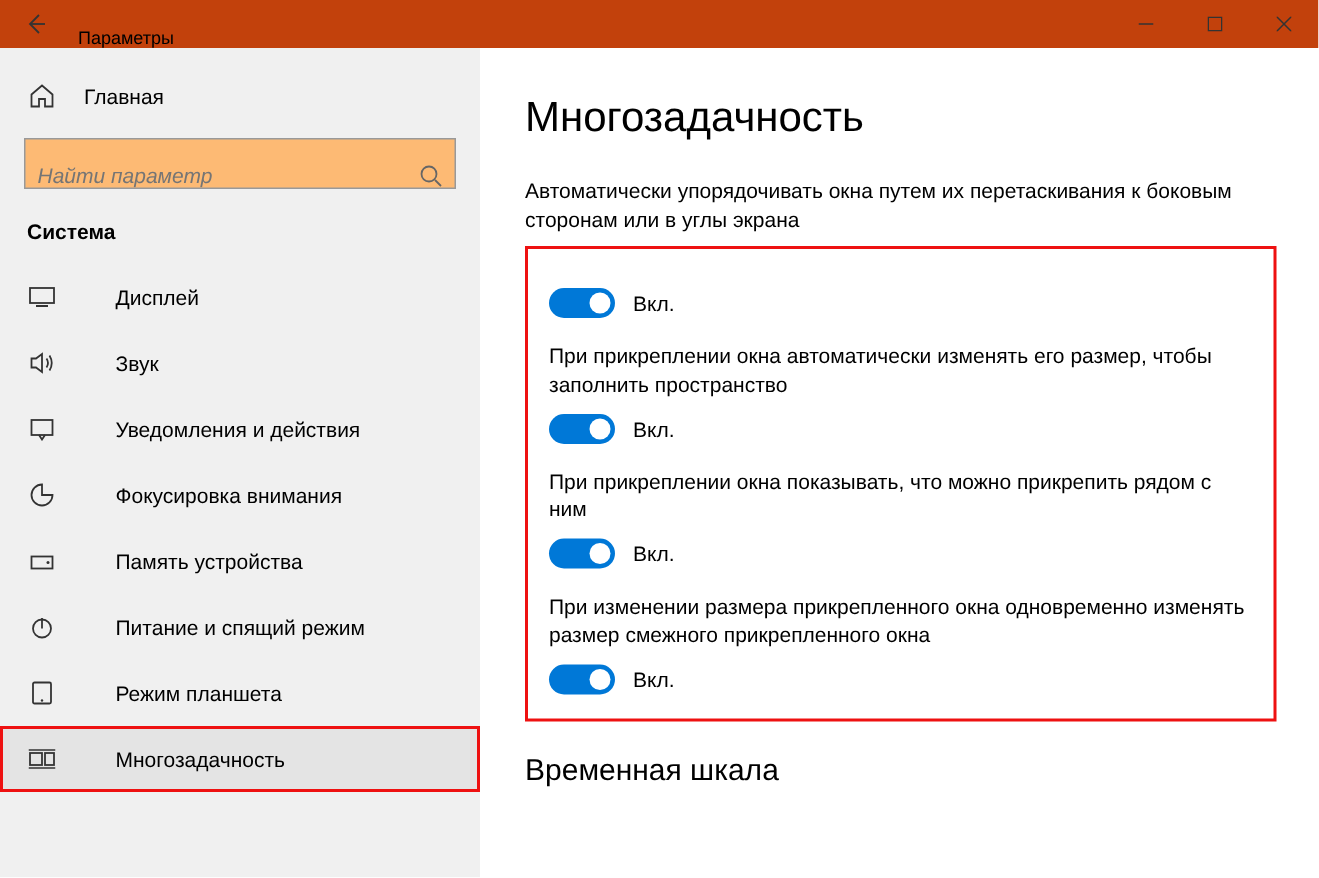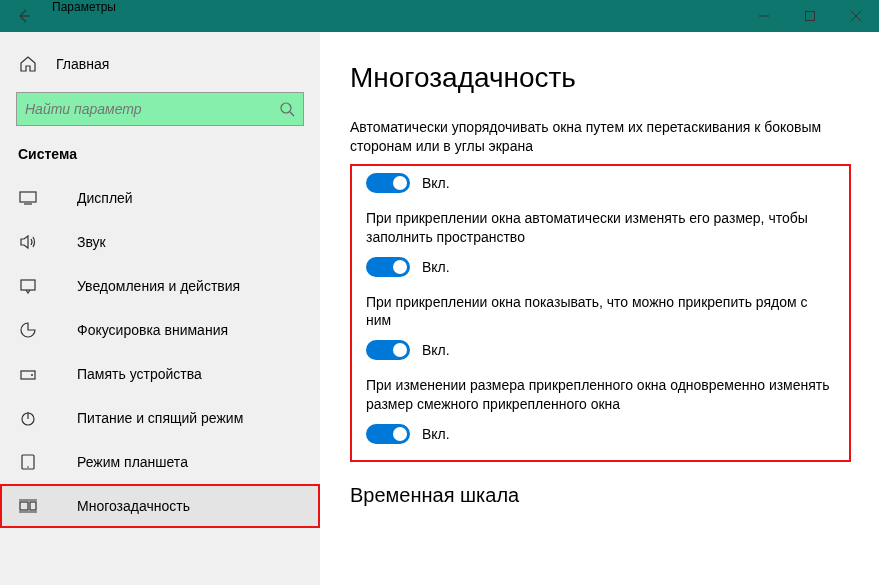--- a/index.html
+++ b/index.html
@@ -1,38 +1,38 @@
 <!DOCTYPE html>
 <html><head>
 <meta charset="utf-8">
 <style>
 * { box-sizing: border-box; margin: 0; padding: 0; }
 body { font-family: "Segoe UI", Tahoma, sans-serif; font-size: 14px; color: #000; background: #fff; width: 879px; height: 585px; overflow: hidden; }
 .window { display: flex; flex-direction: column; height: 100%; }
-.titlebar { display: flex; align-items: flex-start; height: 32px; background: #0f766e; }
+.titlebar { display: flex; align-items: flex-end; height: 32px; background: #c2410c; }
 .titlebar .back { width: 48px; display: flex; align-items: center; justify-content: center; height: 100%; }
 .titlebar .title { flex: 1; padding-left: 4px; font-size: 12px; }
 .titlebar .controls { display: flex; }
 .titlebar .controls .ctrl { width: 46px; height: 32px; display: flex; align-items: center; justify-content: center; }
 .body { display: flex; flex: 1; overflow: hidden; }
 .sidebar { width: 320px; background: #f0f0f0; padding-top: 10px; display: flex; flex-direction: column; }
 .sidebar .nav-item { display: flex; align-items: center; height: 44px; padding: 0 18px; gap: 18px; }
 .sidebar .nav-item .icon { width: 20px; display: flex; align-items: center; justify-content: center; color: #333; }
 .sidebar .nav-item .label { font-size: 14px; }
 .sidebar .search-wrap { padding: 6px 16px 12px 16px; }
-.sidebar .search { display: flex; align-items: center; border: 1px solid #999; background: #86efac; height: 34px; padding: 12px 8px; }
+.sidebar .search { display: flex; align-items: flex-end; border: 1px solid #999; background: #fdba74; height: 34px; padding: 0 8px; }
 .sidebar .search input { flex: 1; border: none; background: transparent; outline: none; font-size: 14px; font-style: italic; color: #666; }
 .sidebar .category { font-weight: 600; padding: 8px 18px 14px 18px; font-size: 14px; }
 .nav-list { overflow-y: auto; flex: 1; }
 .nav-list .nav-item { cursor: default; gap: 39px; }
 .nav-list .nav-item.active-highlight { outline: 2px solid #e11; outline-offset: -2px; background: #e4e4e4; }
 .content { flex: 1; padding: 30px 28px 0 30px; overflow-y: auto; }
 .content h1 { font-weight: 400; font-size: 28px; margin-bottom: 24px; }
 .content h2 { font-weight: 400; font-size: 20px; margin-bottom: 14px; margin-top: 8px; }
-.setting-group { border: 2px solid #e11; padding: 7px 14px 12px 14px; margin-bottom: 22px; }
+.setting-group { border: 2px solid #e11; padding: 26px 14px 12px 14px; margin-bottom: 22px; }
 .setting { margin-bottom: 16px; }
 .setting:last-child { margin-bottom: 4px; }
 .setting .desc { font-size: 14px; line-height: 1.35; margin-bottom: 10px; }
 .toggle-row { display: flex; align-items: center; gap: 12px; }
 .toggle { width: 44px; height: 20px; background: #0078d7; border-radius: 10px; position: relative; }
 .toggle .knob { position: absolute; right: 3px; top: 3px; width: 14px; height: 14px; background: #fff; border-radius: 50%; }
 .toggle-label { font-size: 14px; }
 .desc-above { font-size: 14px; line-height: 1.35; margin-bottom: 8px; }
 svg { display: block; }
 </style>

